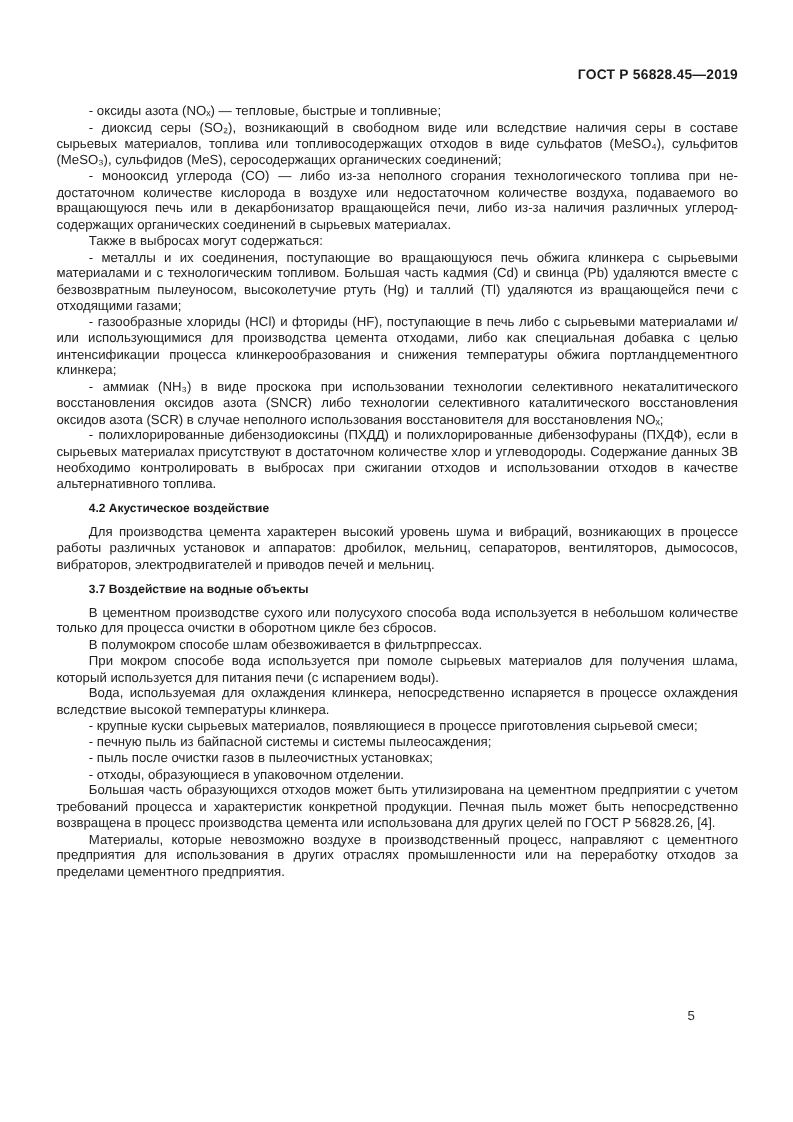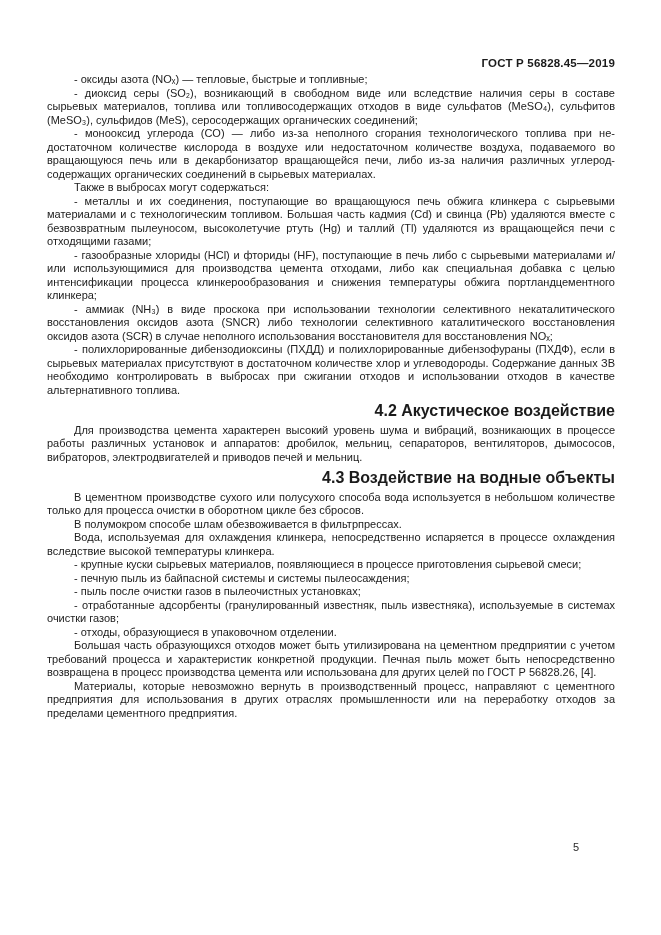--- a/index.html
+++ b/index.html
@@ -20,41 +20,41 @@
     position: absolute;
     top: 57px;
     right: 46px;
     font-size: 11.5px;
     font-weight: 700;
     color: #1b1b1b;
     letter-spacing: 0.2px;
   }
   .doc-body {
     position: absolute;
-    top: 73px;
+    top: 87px;
     left: 47px;
     width: 568px;
     font-size: 11px;
     line-height: 13.5px;
     text-align: justify;
     hyphens: manual;
   }
   .doc-body p {
     margin: 0;
     padding: 0;
     text-indent: 27px;
   }
   .doc-body h3 {
     margin: 7px 0 6px 0;
     padding: 0;
-    font-size: 16px;
+    font-size: 10px;
     line-height: 13.5px;
     font-weight: 700;
     text-indent: 27px;
-    text-align: right;
+    text-align: left;
     color: #1b1b1b;
   }
   .faded {
     color: #9b9b96;
   }
   .page-number {
     position: absolute;
     top: 841px;
     left: 573px;
     font-size: 11px;
@@ -75,30 +75,30 @@
     <p>- монооксид углерода (CO) — либо из-за неполного сгорания технологического топлива при не­достаточном количестве кислорода в воздухе или недостаточном количестве воздуха, подаваемого во вращающуюся печь или в декарбонизатор вращающейся печи, либо из-за наличия различных углерод­содержащих органических соединений в сырьевых материалах.</p>
     <p>Также в выбросах могут содержаться:</p>
     <p>- металлы и их соединения, поступающие во вращающуюся печь обжига клинкера с сырьевыми материалами и с технологическим топливом. Большая часть кадмия (Cd) и свинца (Pb) удаляются вме­сте с безвозвратным пылеуносом, высоколетучие ртуть (Hg) и таллий (Tl) удаляются из вращающейся печи с отходящими газами;</p>
     <p>- газообразные хлориды (HCl) и фториды (HF), поступающие в печь либо с сырьевыми матери­алами и/или использующимися для производства цемента отходами, либо как специальная добавка с целью интенсификации процесса клинкерообразования и снижения температуры обжига портландце­ментного клинкера;</p>
     <p>- аммиак (NH₃) в виде проскока при использовании технологии селективного некаталитического восстановления оксидов азота (SNCR) либо технологии селективного каталитического восстановления оксидов азота (SCR) в случае неполного использования восстановителя для восстановления NOₓ;</p>
     <p>- полихлорированные дибензодиоксины (ПХДД) и полихлорированные дибензофураны (ПХДФ), если в сырьевых материалах присутствуют в достаточном количестве хлор и углеводороды. Содержа­ние данных ЗВ необходимо контролировать в выбросах при сжигании отходов и использовании отходов в качестве альтернативного топлива.</p>
 
     <h3>4.2 Акустическое воздействие</h3>
     <p>Для производства цемента характерен высокий уровень шума и вибраций, возникающих в про­цессе работы различных установок и аппаратов: дробилок, мельниц, сепараторов, вентиляторов, ды­мососов, вибраторов, электродвигателей и приводов печей и мельниц.</p>
 
-    <h3>4.3 Воздействие на водные объекты</h3>
+    <h3>3.7 Воздействие на водные объекты</h3>
     <p>В цементном производстве сухого или полусухого способа вода используется в небольшом коли­честве только для процесса очистки в оборотном цикле без сбросов.</p>
     <p>В полумокром способе шлам обезвоживается в фильтрпрессах.</p>
+    <p>При мокром способе вода используется при помоле сырьевых материалов для получения шлама, который используется для питания печи (с испарением воды).</p>
     <p>Вода, используемая для охлаждения клинкера, непосредственно испаряется в процессе охлажде­ния вследствие высокой температуры клинкера.</p>
 
     <p>- крупные куски сырьевых материалов, появляющиеся в процессе приготовления сырьевой смеси;</p>
     <p>- печную пыль из байпасной системы и системы пылеосаждения;</p>
     <p>- пыль после очистки газов в пылеочистных установках;</p>
-    <p>- отработанные адсорбенты (гранулированный известняк, пыль известняка), используемые в си­стемах очистки газов;</p>
     <p>- отходы, образующиеся в упаковочном отделении.</p>
     <p>Большая часть образующихся отходов может быть утилизирована на цементном предприятии с учетом требований процесса и характеристик конкретной продукции. Печная пыль может быть не­посредственно возвращена в процесс производства цемента или использована для других целей по ГОСТ Р 56828.26, [4].</p>
-    <p>Материалы, которые невозможно вернуть в производственный процесс, направляют с цементного предприятия для использования в других отраслях промышленности или на переработку отходов за пределами цементного предприятия.</p>
+    <p>Материалы, которые невозможно воздухе в производственный процесс, направляют с цементного предприятия для использования в других отраслях промышленности или на переработку отходов за пределами цементного предприятия.</p>
 
   </div>
 
   <div class="page-number">5</div>
 
 </div>
 
 </body></html>

